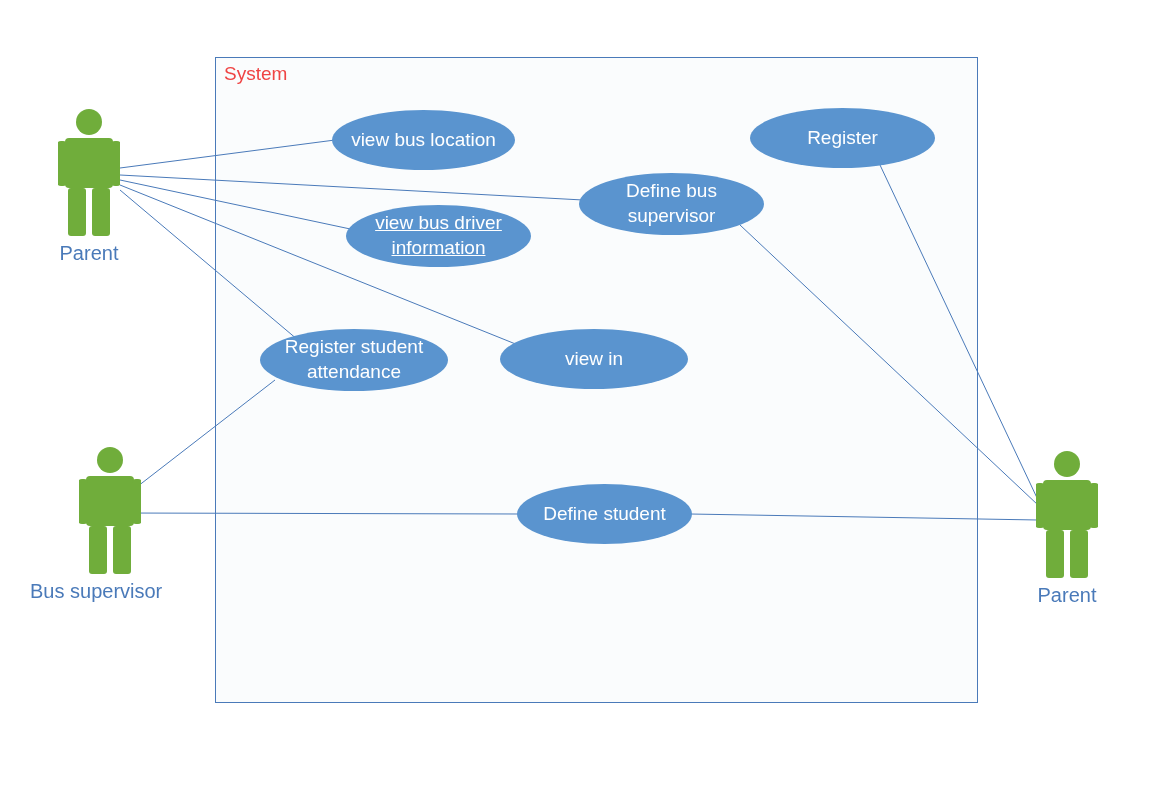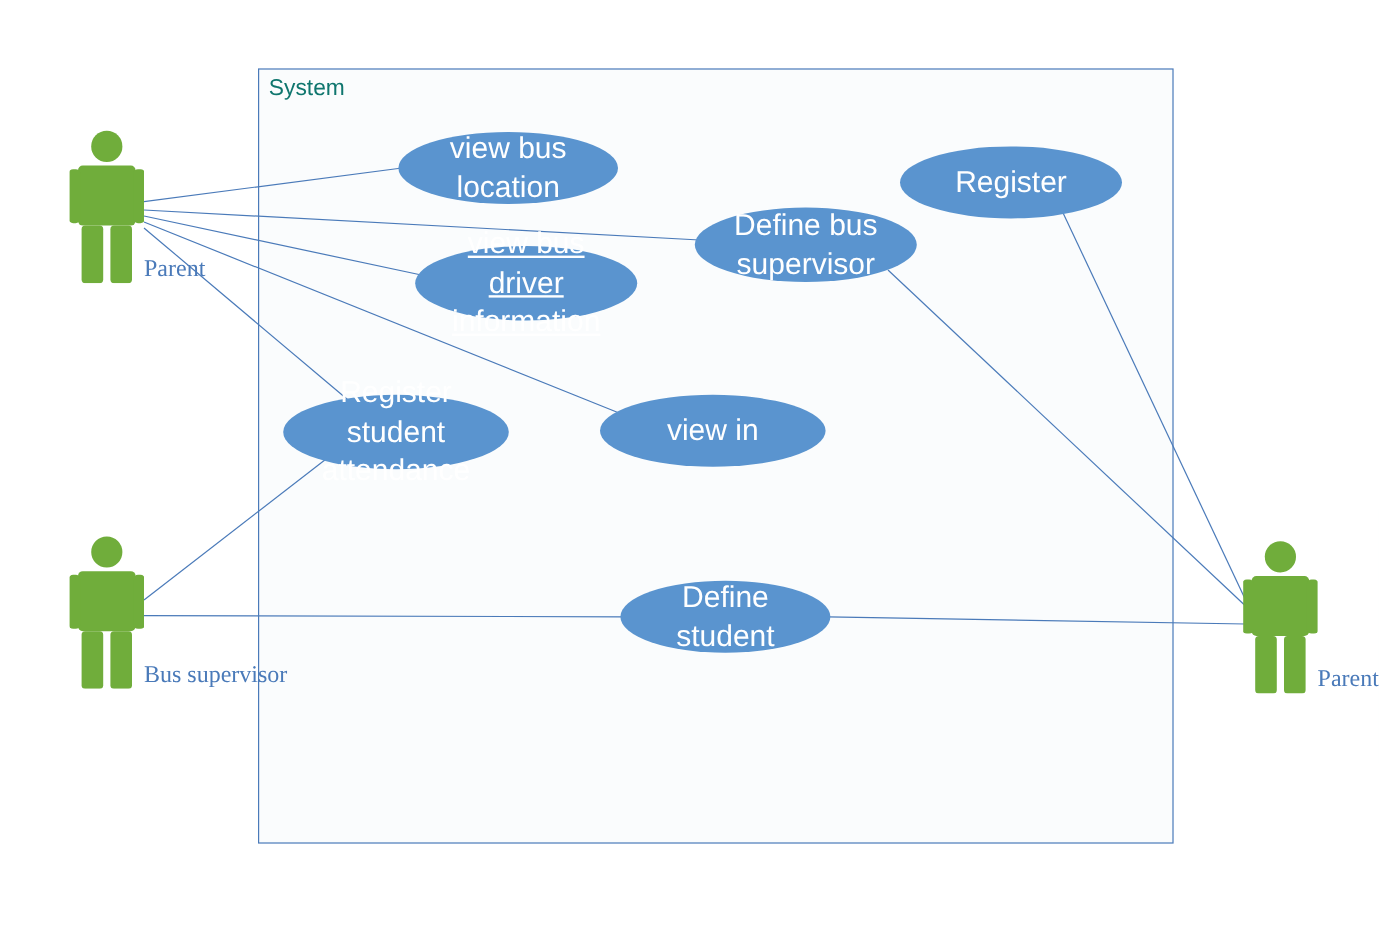--- a/index.html
+++ b/index.html
@@ -21,29 +21,28 @@
       border: 1.5px solid #4a7ab9;
       box-sizing: border-box;
       background: #fafcfd;
     }
 
     .system-label {
       position: absolute;
       left: 224px;
       top: 63px;
       font-size: 19px;
-      color: #0f766e;
+      color: #ef4444;
     }
 
     .actor {
       position: absolute;
       display: flex;
-      flex-direction: row;
-      align-items: flex-end;
-      font-family: Liberation Serif, serif;
+      flex-direction: column;
+      align-items: center;
     }
 
     .actor-icon {
       fill: #70ad3b;
     }
 
     .actor-label {
       margin-top: 6px;
       font-size: 20px;
       color: #4a7ab9;
@@ -51,21 +50,21 @@
     }
 
     .usecase {
       position: absolute;
       background: #5a94cf;
       border-radius: 50%;
       display: flex;
       align-items: center;
       justify-content: center;
       color: #fff;
-      font-size: 25px;
+      font-size: 19px;
       text-align: center;
       line-height: 1.3;
       padding: 0 10px;
       box-sizing: border-box;
     }
 
     .connector-svg {
       position: absolute;
       top: 0;
       left: 0;
@@ -106,35 +105,35 @@
 
   <line class="connector-line" x1="1038" y1="505" x2="740" y2="225"></line>
 
   <line class="connector-line" x1="1038" y1="520" x2="690" y2="514"></line>
 </svg>
 
 <div class="usecase" style="left:332px; top:110px; width:183px; height:60px;">
   <span>view bus location</span>
 </div>
 
-<div class="usecase" style="left:750px; top:122px; width:185px; height:60px;">
+<div class="usecase" style="left:750px; top:108px; width:185px; height:60px;">
   <span>Register</span>
 </div>
 
 <div class="usecase" style="left:579px; top:173px; width:185px; height:62px;">
   <span style="white-space: pre-line;">Define bus
 supervisor</span>
 </div>
 
 <div class="usecase" style="left:346px; top:205px; width:185px; height:62px;text-decoration:underline;">
   <span style="white-space: pre-line;">view bus driver
 information</span>
 </div>
 
-<div class="usecase" style="left:236px; top:329px; width:188px; height:62px;">
+<div class="usecase" style="left:260px; top:329px; width:188px; height:62px;">
   <span style="white-space: pre-line;">Register student
 attendance</span>
 </div>
 
 <div class="usecase" style="left:500px; top:329px; width:188px; height:60px;">
   <span>view in</span>
 </div>
 
 <div class="usecase" style="left:517px; top:484px; width:175px; height:60px;justify-content:center;">
   <span>Define student</span>

